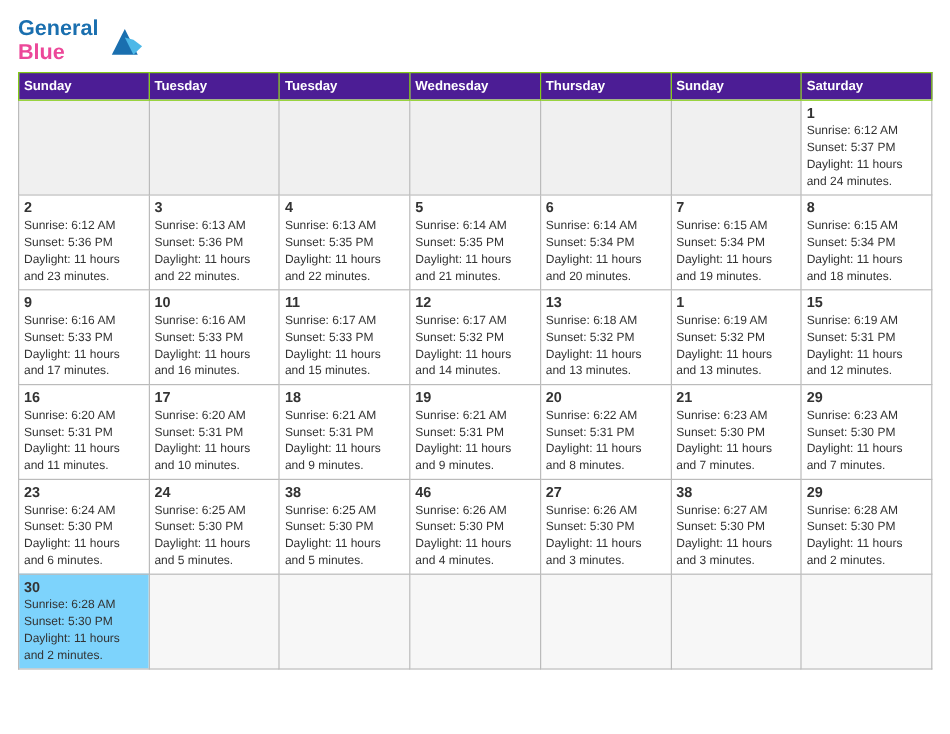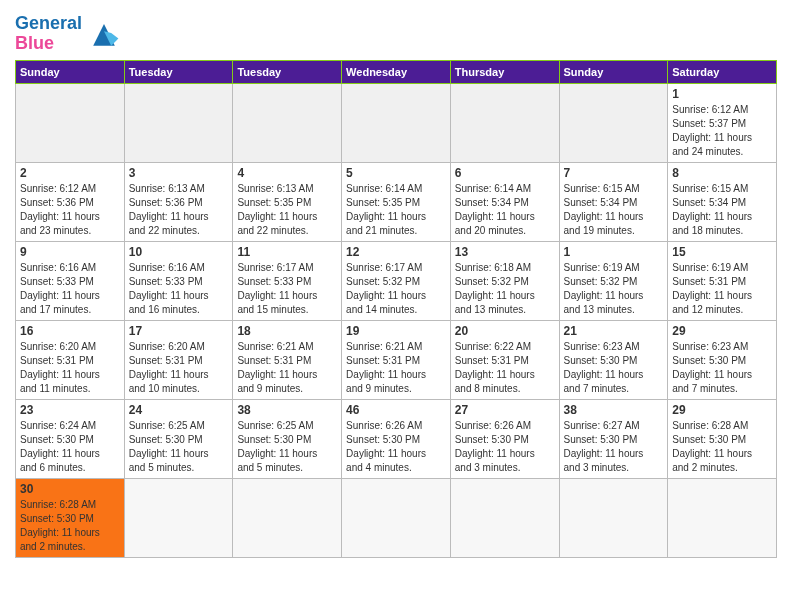--- a/index.html
+++ b/index.html
@@ -84,21 +84,21 @@
     }
     .day-info {
       font-size: 10px;
       color: #333;
       line-height: 1.4;
     }
     .calendar tr:last-child td {
       background: #f7f7f7;
     }
     .calendar tr:last-child td.has-data {
-      background: #f97316;
+      background: #7dd3fc;
     }
   </style>
 </head>
 <body>
 
 <div class="header-area">
   <div class="logo">
     <div>
       <div class="logo-text">
         <span>General</span>

